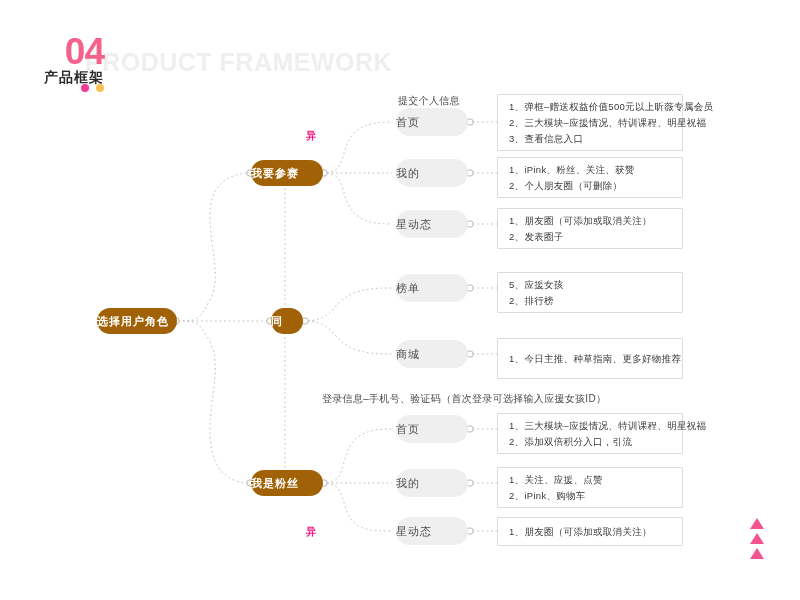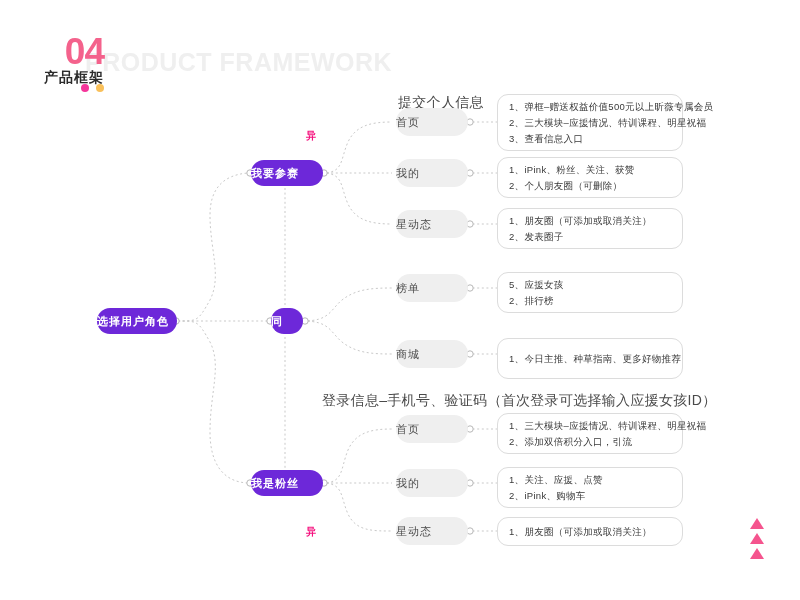--- a/index.html
+++ b/index.html
@@ -80,61 +80,61 @@
   
   .node {
     position: absolute;
     z-index: 3;
     box-sizing: border-box;
     display: flex;
     align-items: center;
     white-space: nowrap;
   }
   .node.pink {
-    background: #6d28d9;
+    background: #a16207;
     color: #ffffff;
     border-radius: 20px;
     font-size: 11px;
     font-weight: bold;
     letter-spacing: 1px;
   }
   .node.gray {
     background: #EFEFEF;
     color: #4a4a4a;
     border-radius: 18px;
     font-size: 11px;
     letter-spacing: 1px;
   }
 
   
   .card {
     position: absolute;
     z-index: 3;
     box-sizing: border-box;
     border: 1px solid #DCDCDC;
-    border-radius: 11px;
+    border-radius: 1px;
     background: #ffffff;
     padding: 8px 11px;
     display: flex;
     flex-direction: column;
     justify-content: center;
   }
   .card .line {
     font-size: 9.5px;
     line-height: 16px;
     color: #3a3a3a;
     white-space: nowrap;
     letter-spacing: 0.3px;
   }
 
   
   .note {
     position: absolute;
     z-index: 3;
-    font-size: 14px;
+    font-size: 10px;
     color: #4a4a4a;
     white-space: nowrap;
     letter-spacing: 0.3px;
   }
   .branch-label {
     position: absolute;
     z-index: 3;
     font-size: 10px;
     font-weight: bold;
     color: #F5107E;

